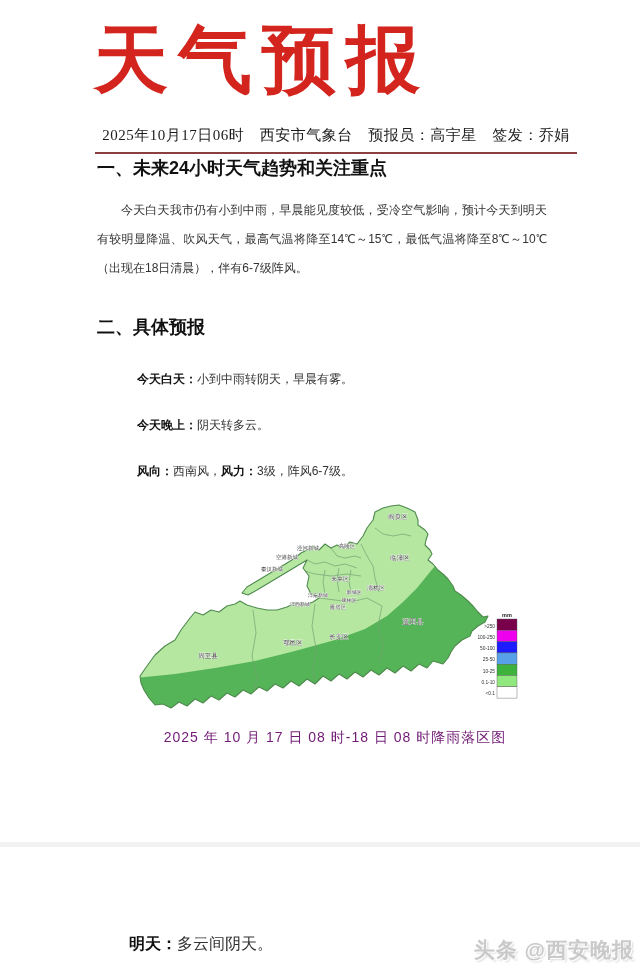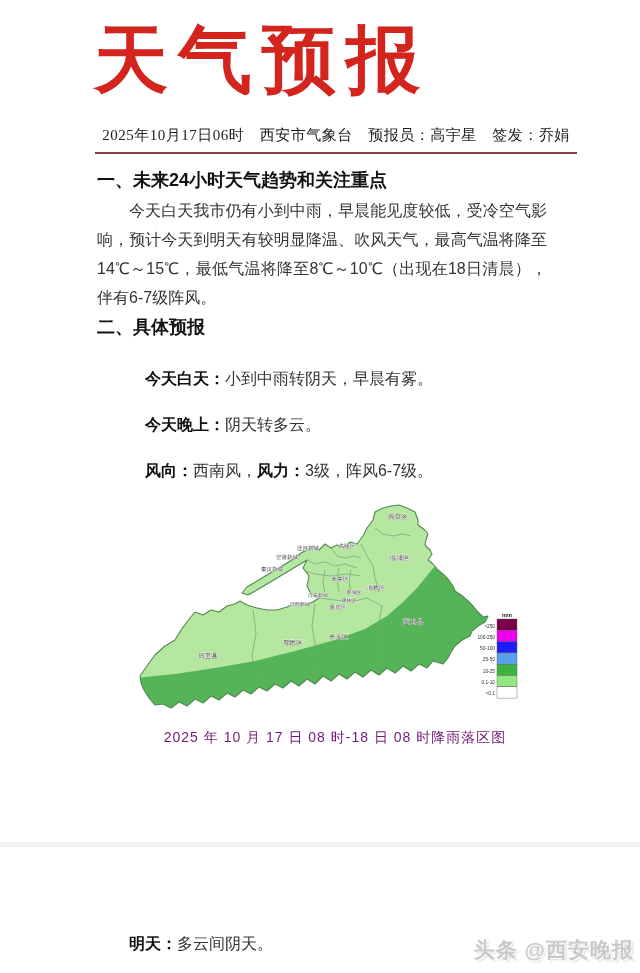--- a/index.html
+++ b/index.html
@@ -18,25 +18,25 @@
     font-family:"Liberation Serif",serif;font-size:15px;color:#1c1c1c;letter-spacing:.5px;
   }
   .divider{
     position:absolute;top:152px;left:95px;width:482px;height:0;
     border-top:2px solid #8a4040;
   }
   .sec-heading{
     position:absolute;left:97px;width:450px;
     font-size:18px;font-weight:bold;color:#111;line-height:18px;
   }
-  .sec1-heading{top:171px;}
+  .sec1-heading{top:159px;}
   .sec2-heading{top:319px;font-family:Liberation Mono, monospace;}
   .body-block{
     position:absolute;left:97px;width:450px;
-    font-size:16px;line-height:29px;text-align:justify;color:#333;
+    font-size:12px;line-height:29px;text-align:justify;color:#333;
   }
   .sec1-body{top:196px;}
   .sec1-body p{margin:0;text-indent:2em;}
   .sec2-body{top:348px;line-height:30px;}
   .sec2-body p{margin:16px;text-indent:2em;}
   .sec2-body b, .footer-line b{font-weight:bold;color:#111;text-align:right;}
   .map-wrap{position:absolute;top:498px;left:135px;width:400px;height:228px;}
   .map-caption{
     position:absolute;top:729px;left:135px;width:400px;text-align:center;
     font-size:14px;font-weight:normal;color:#701a75;letter-spacing:1px;

